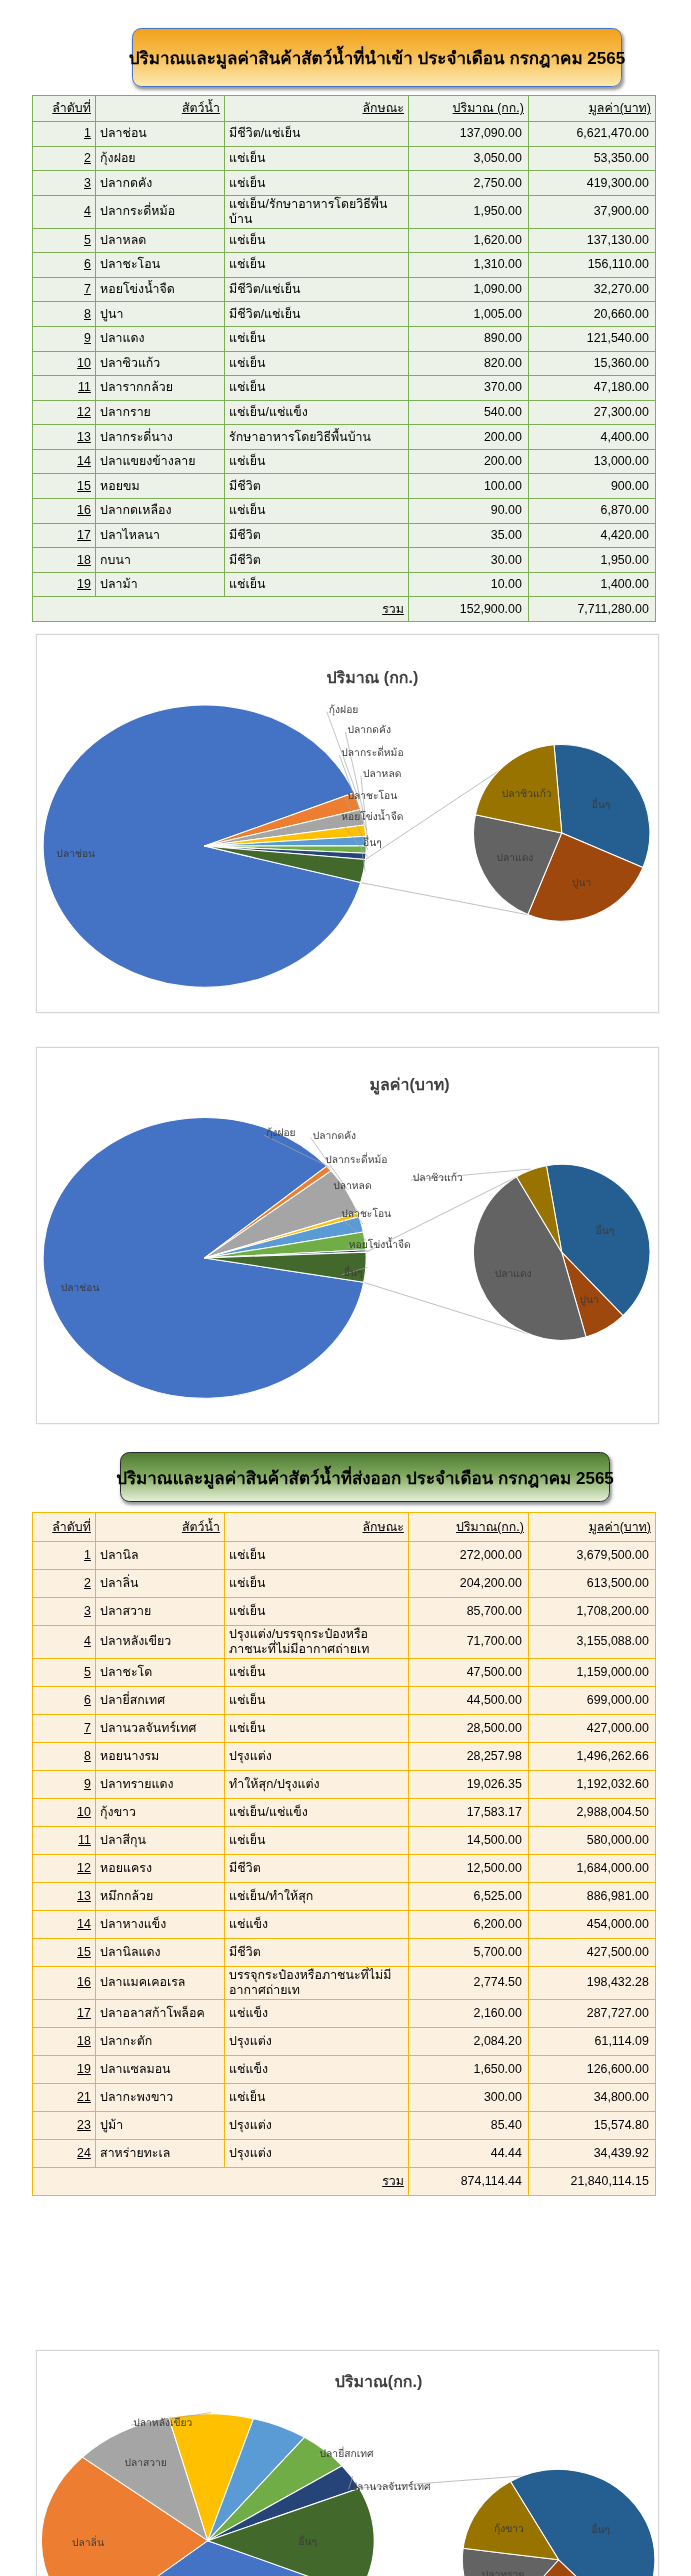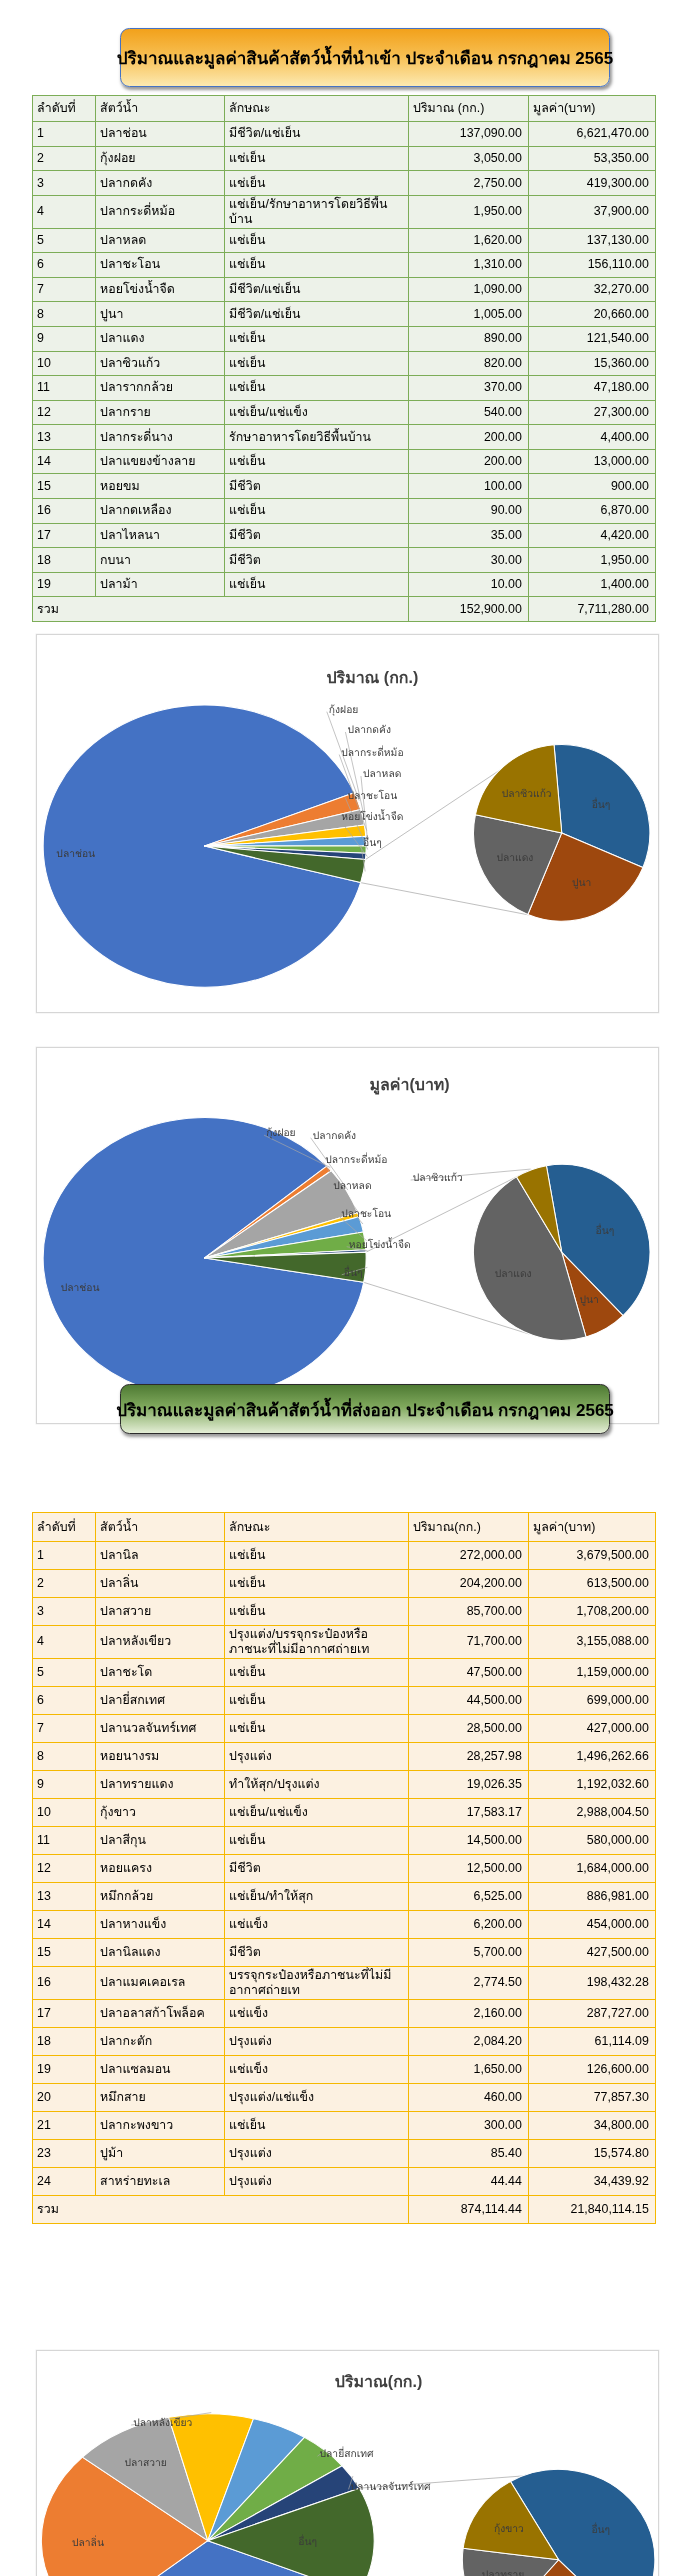--- a/index.html
+++ b/index.html
@@ -1,34 +1,34 @@
 <!DOCTYPE html>
 <html style="font-size:8.2px"><head>
 <meta charset="utf-8">
 <style>
   html,body{margin:0;padding:0;background:#888;}
   #canvas{position:relative;width:692px;height:3526px;background:#ffffff;margin:0 auto;
           font-family:"Liberation Sans","DejaVu Sans",sans-serif;color:#000;}
   .titlebox{position:absolute;display:flex;align-items:center;justify-content:center;
             border-radius:9.3px;font-size:17px;font-weight:bold;text-align:center;
             box-shadow:1.5px 2.1px 3.1px rgba(0,0,0,.40);white-space:nowrap;}
-  #title1{left:120px;top:28px;width:488px;height:57px;border:1.5px solid #4472C4;
+  #title1{left:132px;top:28px;width:488px;height:57px;border:1.5px solid #4472C4;
           background:linear-gradient(180deg,#F2A11B 0%,#F7BD4E 45%,#FCE9B0 100%);}
-  #title2{left:120px;top:1384px;width:488px;height:48px;border:1px solid #2b2b2b;
+  #title2{left:120px;top:1452px;width:488px;height:48px;border:1px solid #2b2b2b;
           background:linear-gradient(180deg,#4E7A33 0%,#7FA85C 45%,#E4EED6 100%);}
   table{position:absolute;border-collapse:collapse;table-layout:fixed;font-size:12.4px;}
   th{font-weight:normal;}
   td,th{overflow:hidden;vertical-align:middle;line-height:1.2;padding:1px 4.1px;}
   #table1{left:32px;top:95px;width:623px;background:#EDF2E9;}
   #table1 td,#table1 th{border:1.3px solid #7CAD57;height:21.6px;}
   #table1 th{height:23px;}
   #table2{left:32px;top:1512px;width:623px;background:#FCF1E1;}
   #table2 td,#table2 th{border:1.3px solid #F5B800;height:25px;}
   #table2 th{height:26px;}
-  .a-c{text-align:left;}
+  .a-c{text-align:right;text-decoration:underline;}
   .a-l{text-align:left;}
   .a-r{text-align:right;padding-right:6.2px;}
   .chartbox{position:absolute;background:#fff;border:1px solid #D6D6D6;box-shadow:0 0 0 0.5px #efefef;}
   .chartbox svg{display:block;width:100%;height:100%;}
   #chartbox0{left:36px;top:634px;width:621px;height:377px;}
   #chartbox1{left:36px;top:1047px;width:621px;height:375px;}
   #chartbox2{left:36px;top:2350px;width:621px;height:348px;}
 </style>
 </head>
 <body>
@@ -427,27 +427,20 @@
           <td class="a-r">61,114.09</td>
         </tr>
         <tr>
           <td class="a-c">19</td>
           <td class="a-l">ปลาแซลมอน</td>
           <td class="a-l">แช่แข็ง</td>
           <td class="a-r">1,650.00</td>
           <td class="a-r">126,600.00</td>
         </tr>
         <tr>
-          <td class="a-c">20</td>
-          <td class="a-l">หมึกสาย</td>
-          <td class="a-l">ปรุงแต่ง/แช่แข็ง</td>
-          <td class="a-r">460.00</td>
-          <td class="a-r">77,857.30</td>
-        </tr>
-        <tr>
           <td class="a-c">21</td>
           <td class="a-l">ปลากะพงขาว</td>
           <td class="a-l">แช่เย็น</td>
           <td class="a-r">300.00</td>
           <td class="a-r">34,800.00</td>
         </tr>
         <tr>
           <td class="a-c">23</td>
           <td class="a-l">ปูม้า</td>
           <td class="a-l">ปรุงแต่ง</td>

